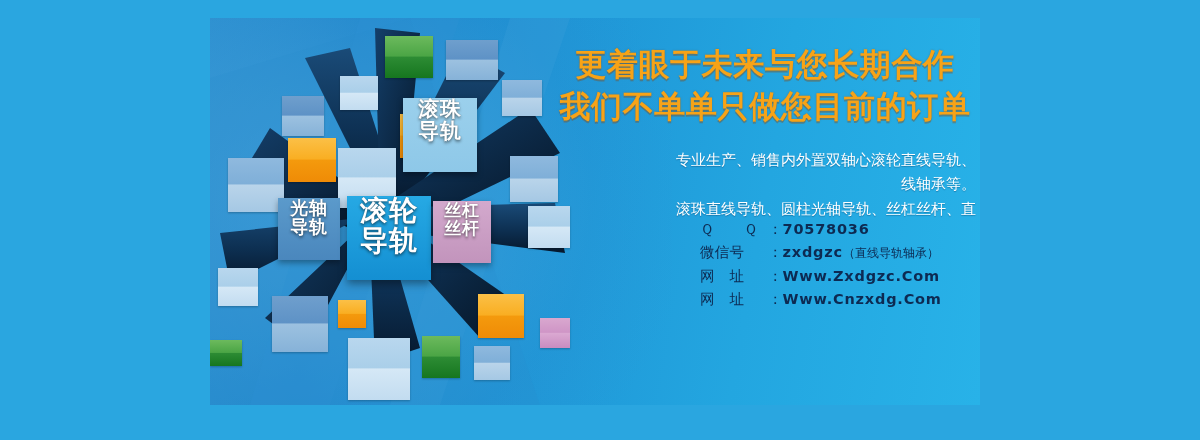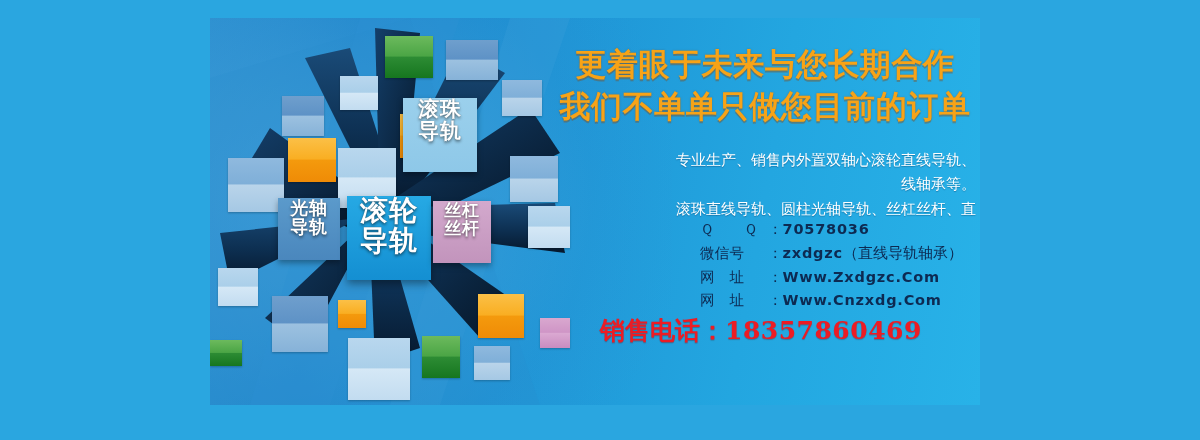--- a/index.html
+++ b/index.html
@@ -69,21 +69,21 @@
 
   .contact{
     position:absolute;left:150px;top:200px;width:290px;
     color:#0d2a52;font-size:14.5px;line-height:1.62;
     font-family:"DejaVu Sans","Liberation Sans",sans-serif;
   }
   .contact .row{display:flex;align-items:baseline;white-space:nowrap;}
   .contact .k{display:inline-block;width:68px;letter-spacing:.02em;}
   .contact .k.sp{letter-spacing:.55em;}
   .contact .v{letter-spacing:.055em;font-weight:600;}
-  .contact .note{font-size:15px;letter-spacing:0;font-weight:400;}
+  .contact .note{font-size:12px;letter-spacing:0;font-weight:400;}
 
   .phone{
     position:absolute;left:50px;top:296px;width:380px;
     color:#ec1c24;font-weight:700;font-size:25px;white-space:nowrap;
     font-family:"DejaVu Sans","Liberation Sans",sans-serif;
     text-shadow:0 1px 1px rgba(90,0,0,.3);
   }
   .phone .num{letter-spacing:.02em;font-family:"DejaVu Serif","Liberation Serif",serif;}
 </style>
 </head>
@@ -252,19 +252,16 @@
           <span>：</span>
           <span class="v">Www.Zxdgzc.Com</span>
         </div>
         <div class="row">
           <span class="k">网　址</span>
           <span>：</span>
           <span class="v">Www.Cnzxdg.Com</span>
         </div>
       </div>
 
-      <div class="phone">
-        <span>销售电话：</span><span class="num">18357860469</span>
-      </div>
 
     </div>
   </div>
 </div>
 
 </body></html>

